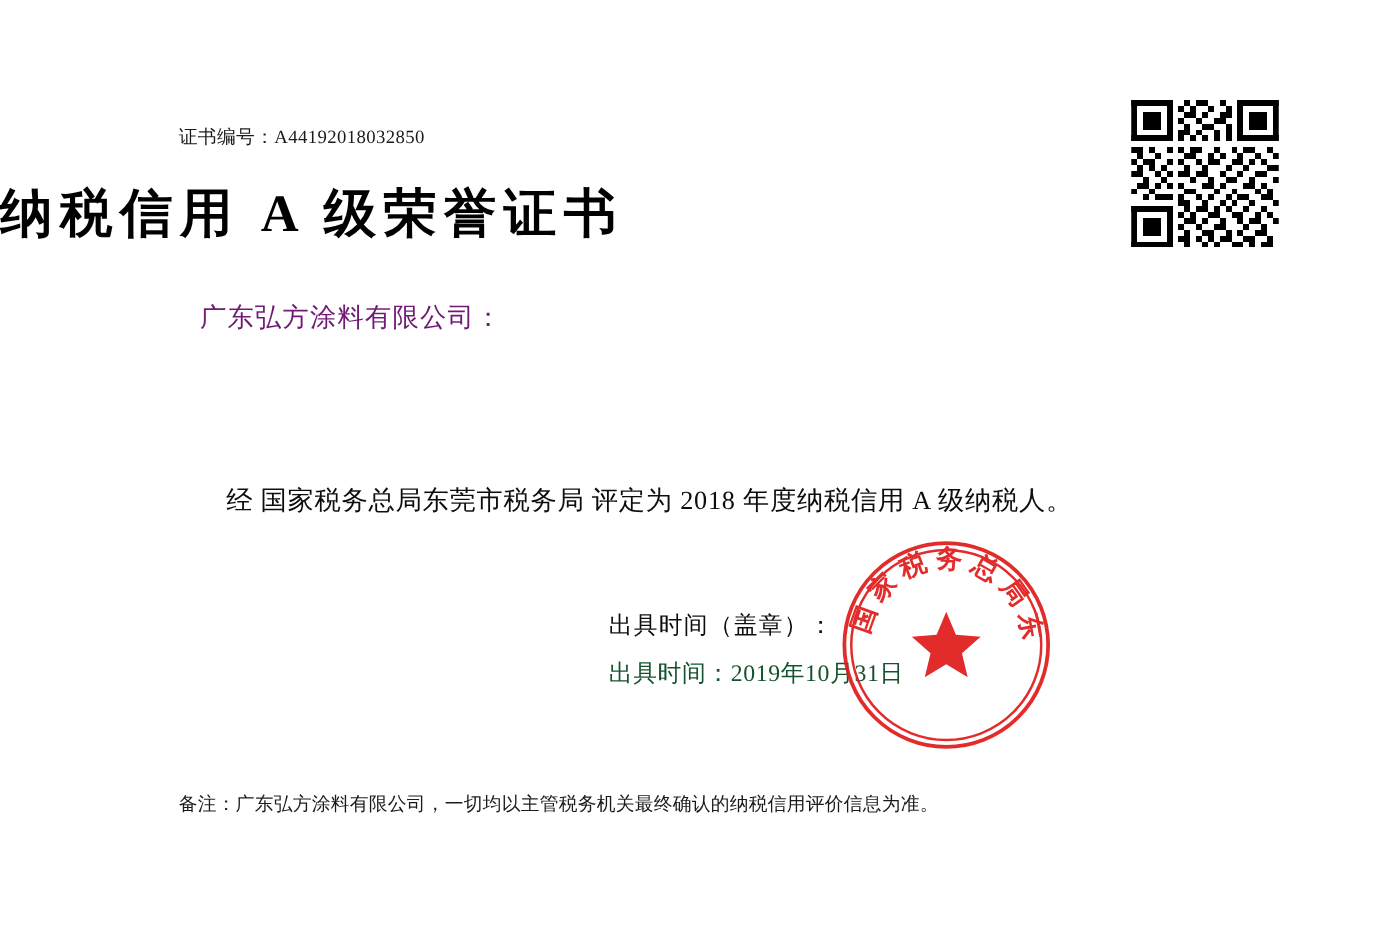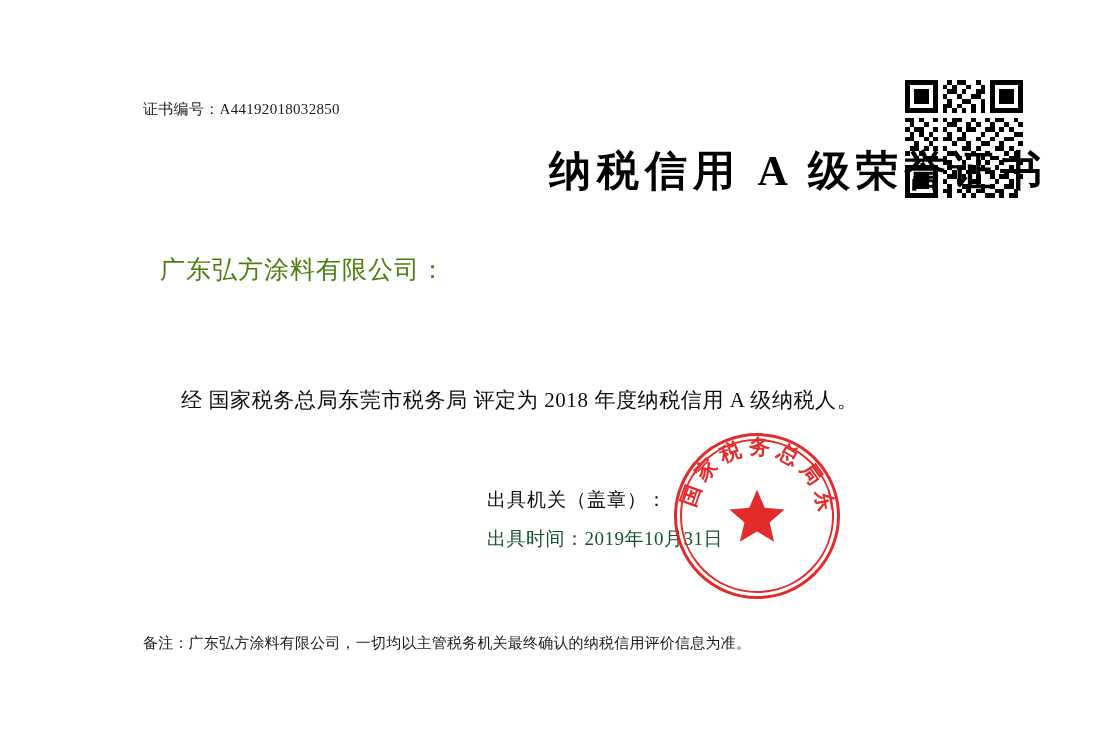--- a/index.html
+++ b/index.html
@@ -35,21 +35,21 @@
     color: #1a1a1a;
     white-space: nowrap;
   }
 
   
   .cert-title {
     position: absolute;
     left: 0;
     top: 143px;
     width: 1108px;
-    text-align: right;
+    text-align: left;
     font-size: 42px;
     font-weight: 700;
     letter-spacing: 6px;
     color: #000000;
     padding-right: 60px;
     box-sizing: border-box;
   }
 
   
   .qr-box {
@@ -58,24 +58,24 @@
     top: 80px;
     width: 118px;
     height: 118px;
   }
   .qr-box svg { display: block; }
 
   
   .recipient {
     position: absolute;
     left: 160px;
-    top: 253px;
-    font-size: 25px;
+    top: 240px;
+    font-size: 21px;
     letter-spacing: 1px;
-    color: #4d7c0f;
+    color: #701a75;
     white-space: nowrap;
   }
 
   
   .statement {
     position: absolute;
     left: 181px;
     top: 345px;
     font-size: 21px;
     letter-spacing: 0.6px;
@@ -337,21 +337,21 @@
       </g>
     </svg>
   </div>
 
   <div class="cert-title">纳税信用 A 级荣誉证书</div>
 
   <div class="recipient">广东弘方涂料有限公司：</div>
 
   <div class="statement">经 国家税务总局东莞市税务局 评定为 2018 年度纳税信用 A 级纳税人。</div>
 
-  <div class="issuer-org">出具机关（盖章）：</div>
+  <div class="issuer-org">出具时间（盖章）：</div>
 
   <div class="issuer-date">出具时间：2019年10月31日</div>
 
   <div class="seal">
     <div class="seal-inner">
       <svg width="160" height="160" viewBox="0 0 160 160" style="position:absolute;left:0;top:0;">
         <defs>
           <path id="sealArc" d="M 80,150 A 70,70 0 1 1 80.1,150" fill="none"></path>
           <path id="sealArcTop" d="M 18,80 A 62,62 0 1 1 142,80" fill="none"></path>
         </defs>

